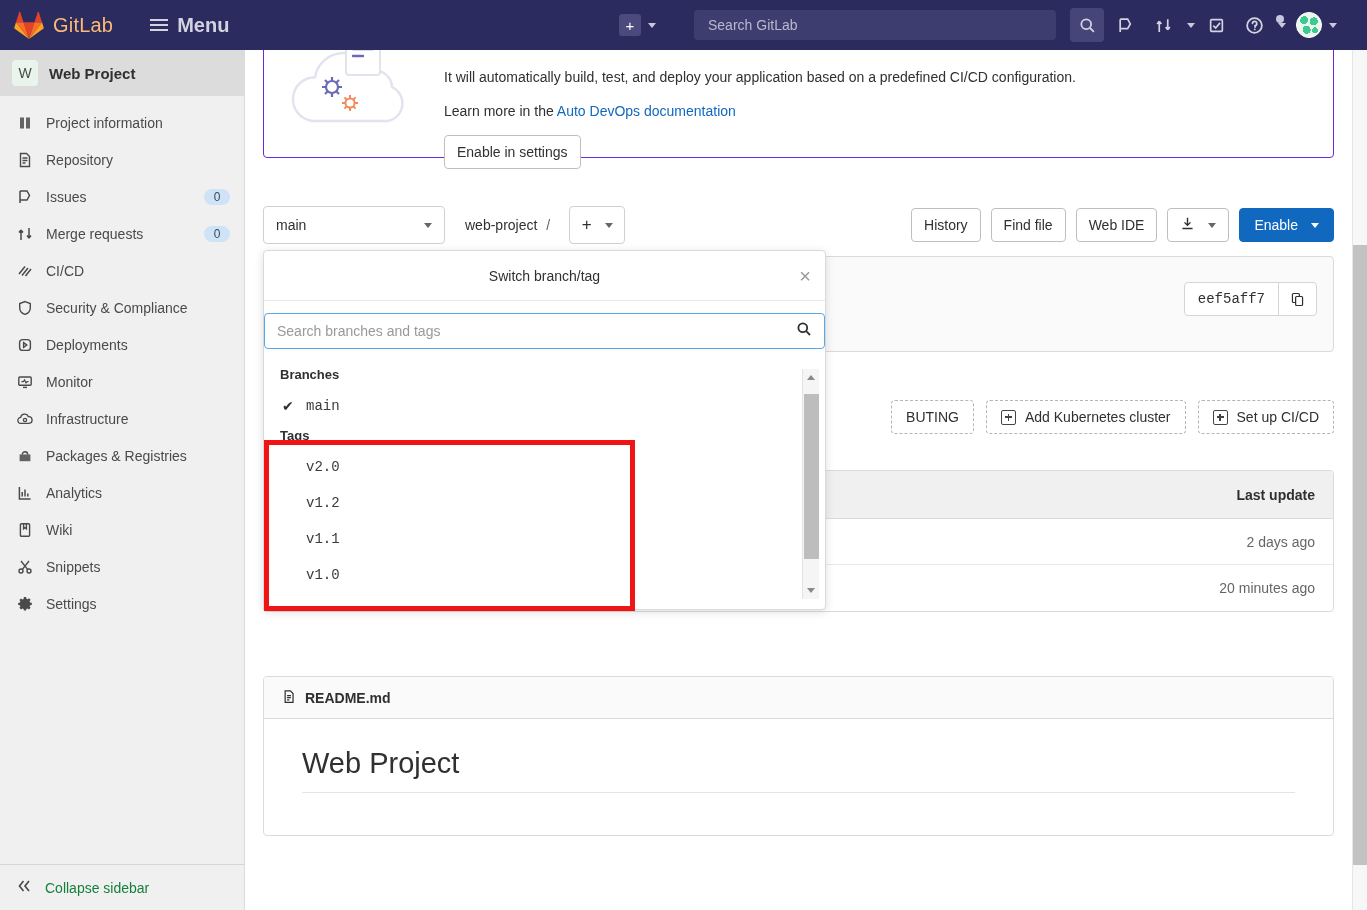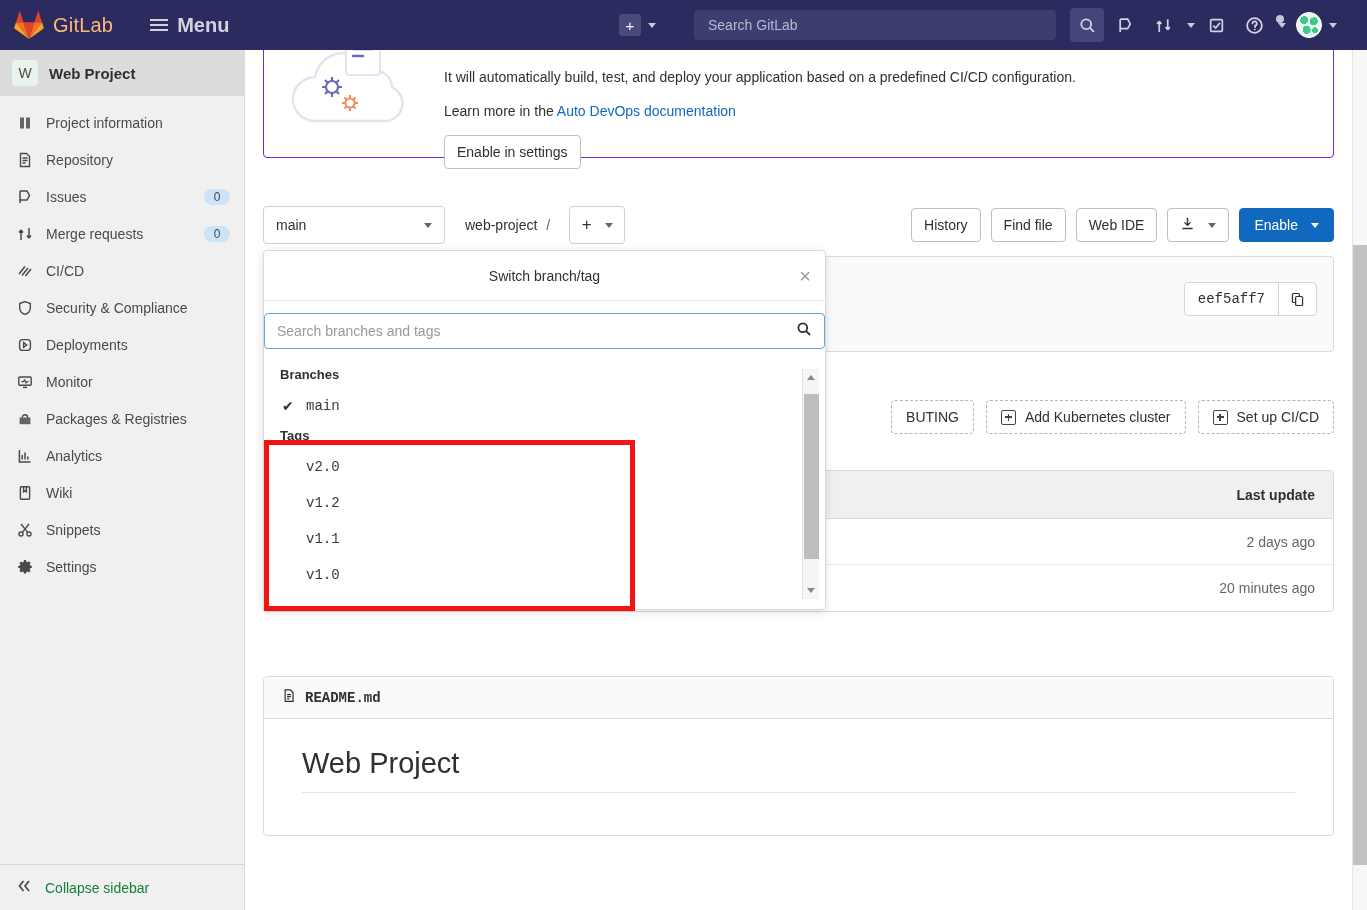--- a/index.html
+++ b/index.html
@@ -267,21 +267,21 @@
     position: absolute; top: 626px; left: 18px;
     width: 1071px; height: 160px;
     border: 1px solid #dbdbdb; border-radius: 4px;
     background: #fff; overflow: hidden;
   }
   #readme-head {
     height: 42px; background: #fafafa;
     border-bottom: 1px solid #dbdbdb;
     display: flex; align-items: center; gap: 9px;
     padding: 0 18px;
-    font-size: 14px; font-weight: bold; color: #303030; font-family: Liberation Mono, monospace;
+    font-size: 14px; font-weight: bold; color: #303030;
   }
   #readme-body { padding: 28px 38px; }
   #readme-title {
     font-size: 29px; font-weight: normal; color: #303030;
     padding-bottom: 12px; border-bottom: 1px solid #e4e4e4;
   }
 
   
   #dropdown {
     position: absolute; top: 250px; left: 263px;
@@ -549,20 +549,29 @@
       <span class="ni-icon">
         <svg width="16" height="16" viewBox="0 0 16 16" fill="none" stroke="#4a4a4a" stroke-width="1.4">
             <rect x="1.8" y="3" width="12.4" height="8.2" rx="1"></rect>
             <path d="M6 13.4h4"></path>
             <path d="M4.4 7.6h2L7.6 6l1.4 3 1.2-1.4h1.4" stroke-width="1.2"></path>
           </svg>
       </span>
       <span class="ni-label">Monitor</span>
     </a>
 
+    <a class="nav-item">
+      <span class="ni-icon">
+        <svg width="16" height="16" viewBox="0 0 16 16" fill="none" stroke="#4a4a4a" stroke-width="1.3">
+            <path d="M4 12.4a3 3 0 0 1-.3-6 4 4 0 0 1 7.7-.7A2.9 2.9 0 0 1 12 12.4z"></path>
+            <circle cx="8" cy="9" r="1.6"></circle>
+          </svg>
+      </span>
+      <span class="ni-label">Infrastructure</span>
+    </a>
 
     <a class="nav-item">
       <span class="ni-icon">
         <svg width="16" height="16" viewBox="0 0 16 16" fill="none" stroke="#4a4a4a" stroke-width="1.4">
             <path d="M2.6 6.4h10.8v6.8H2.6z" fill="#4a4a4a" stroke="none" opacity=".85"></path>
             <path d="M5.4 6.4a2.6 2.6 0 0 1 5.2 0"></path>
           </svg>
       </span>
       <span class="ni-label">Packages &amp; Registries</span>
     </a>

